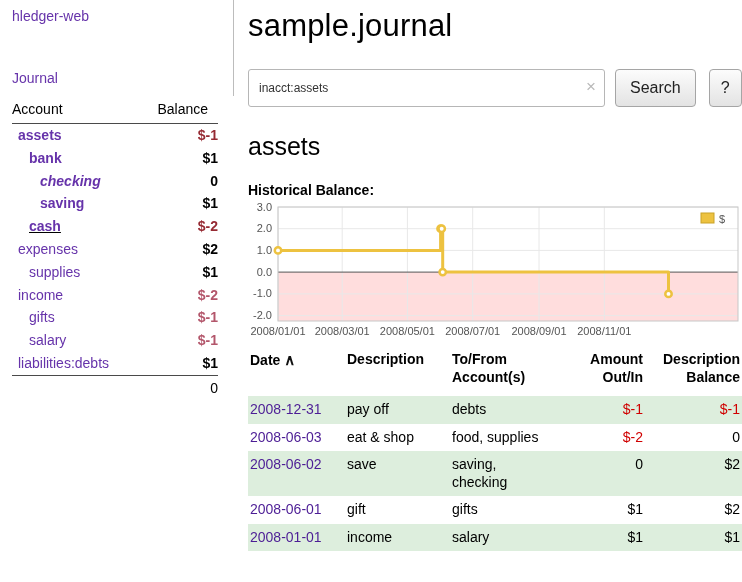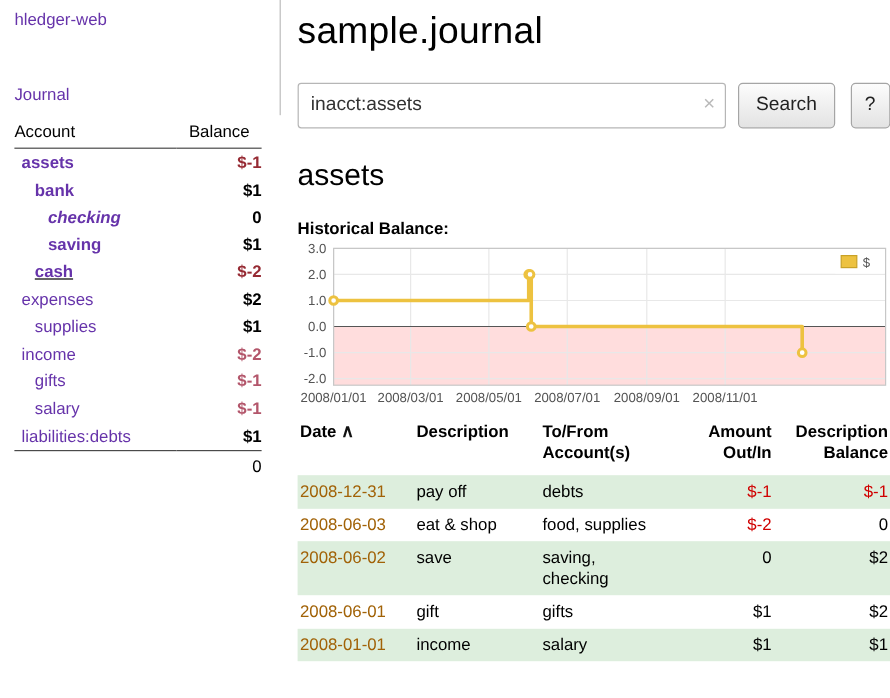--- a/index.html
+++ b/index.html
@@ -19,36 +19,36 @@
   .bold{font-weight:bold}
   .neg-strong{color:#962a33}
   .neg-soft{color:#b3566b}
   tr.total-row td{border-top:1px solid #4a4a4a;text-align:right;font-weight:400;padding:4px 0}
 
   
   .main{position:absolute;left:248px;top:0;width:494px}
   h1.page-title{font-size:31px;font-weight:400;margin:8px 0 0;letter-spacing:.2px}
   .search-row{display:flex;align-items:center;margin-top:25px}
   .search-box{position:relative;width:357px;flex:none}
-  input.search-input{width:100%;height:38px;border:1px solid #b6b6b6;border-radius:3px;font-family:"Liberation Sans",sans-serif;font-size:16px;padding:0 30px 0 10px;color:#333;box-sizing:border-box;outline:none}
+  input.search-input{width:100%;height:38px;border:1px solid #b6b6b6;border-radius:3px;font-family:"Liberation Sans",sans-serif;font-size:12px;padding:0 30px 0 10px;color:#333;box-sizing:border-box;outline:none}
   .clear-icon{position:absolute;right:9px;top:9px;color:#b9b9b9;font-size:17px;line-height:1;cursor:pointer}
   button.btn{height:38px;margin-left:10px;padding:0 14px;font-family:"Liberation Sans",sans-serif;font-size:16px;color:#222;background:linear-gradient(#fcfcfc,#e3e3e3);border:1px solid #a5a5a5;border-radius:4px;cursor:pointer}
   button.btn-help{margin-left:13px;padding:0 11px}
   h2.account-heading{font-size:25px;font-weight:400;margin:25px 0 0}
   .chart-title{font-size:14px;font-weight:bold;margin:21px 0 0}
   .chart-wrap{width:494px;height:146px;margin-top:5px}
   .chart-wrap svg{display:block}
   .tick{font-family:"Liberation Sans",sans-serif;font-size:11px;fill:#545454}
 
   table.register{border-collapse:collapse;font-size:14px;width:494px;table-layout:fixed}
   table.register th{font-weight:bold;vertical-align:top;text-align:left;padding:2px 8px 10px 2px;line-height:1.25}
   table.register th.num,table.register td.num{text-align:right;padding-right:2px}
   table.register td{vertical-align:top;padding:5px 8px 5px 2px;line-height:1.25}
   table.register tbody tr:nth-child(odd){background:#ddeedd}
-  a.date-link{color:#a16207}
+  a.date-link{color:#4c1d95}
   .neg{color:#d00000}
   .sort-caret{font-weight:bold;font-size:15px;color:#111}
 </style>
 </head>
 <body>
 
 <div>
   <div class="app-title"><a>hledger-web</a></div>
   <div class="sidebar-divider"></div>
   <div class="journal-link"><a>Journal</a></div>

